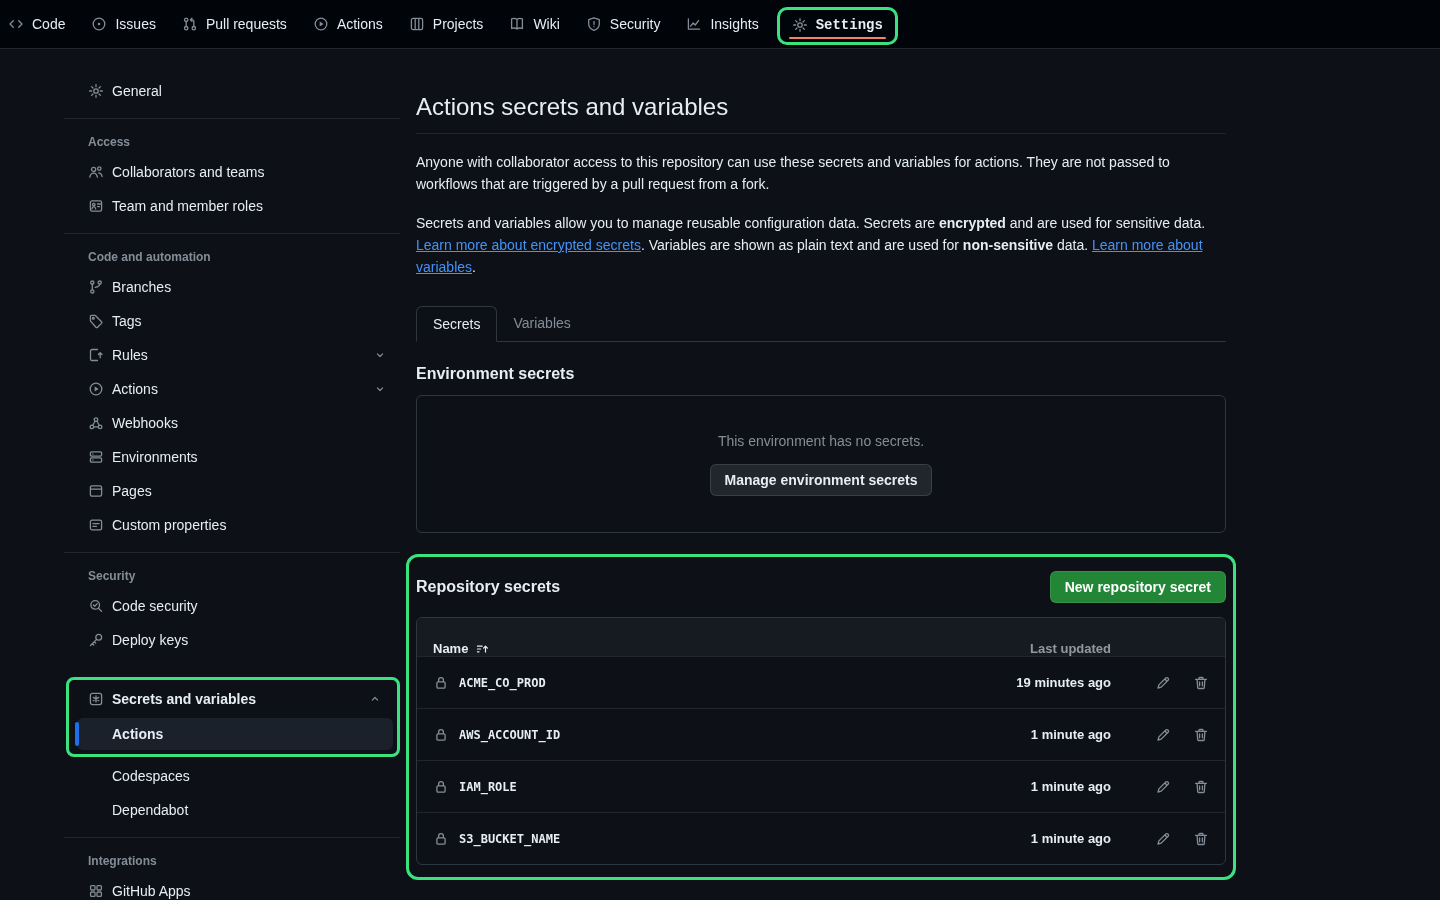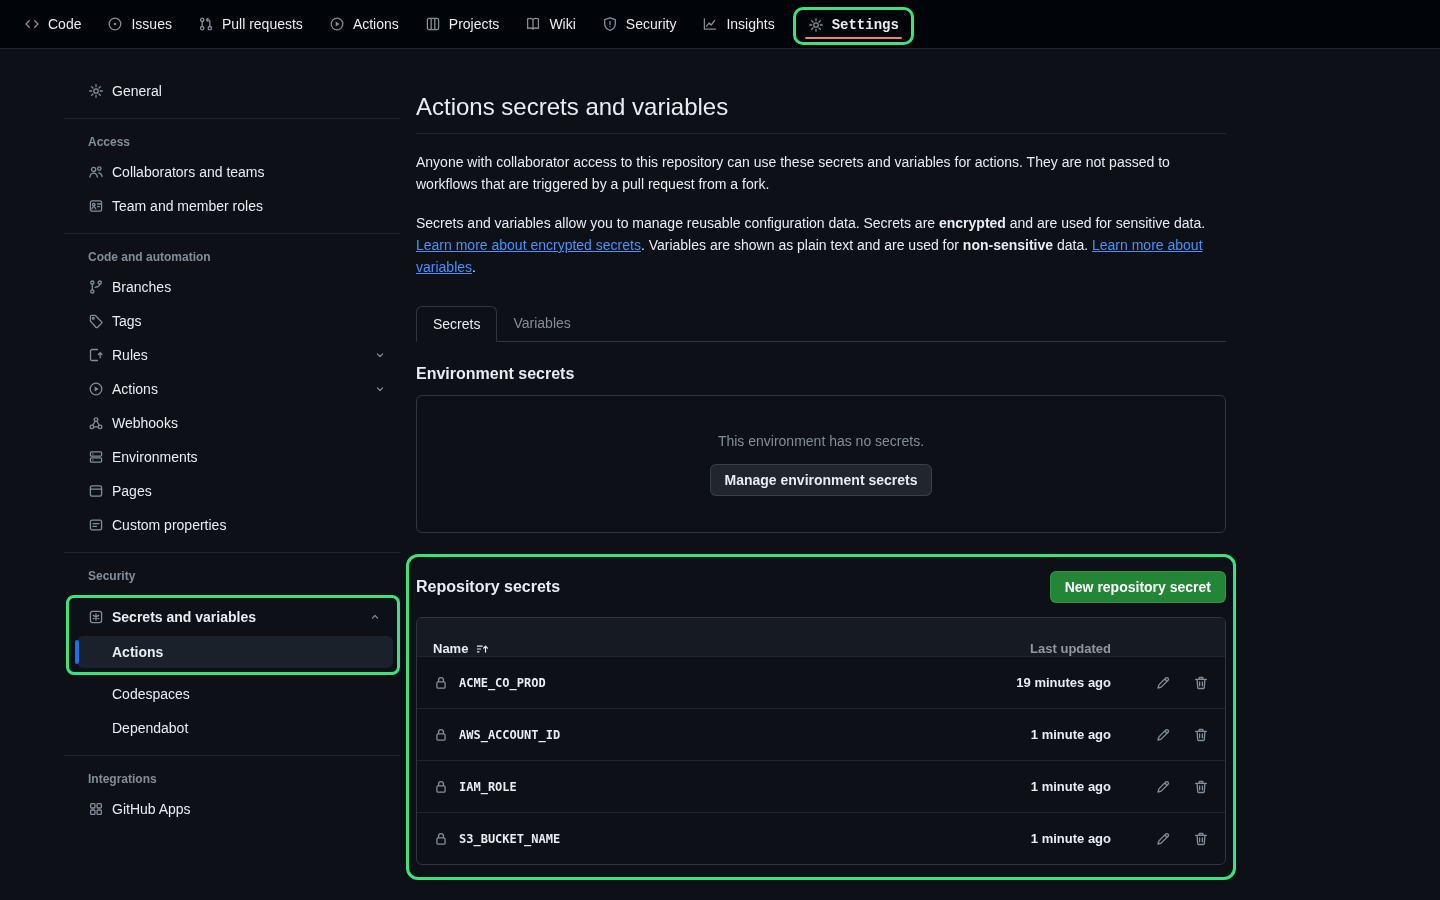--- a/index.html
+++ b/index.html
@@ -9,39 +9,39 @@
     --annotation_green:#3be37f; --selected_bar_blue:#1f6feb; --row_selected_bg:#1a212b;
     --table_header_bg:#161b22; --btn_bg:#21262d;
   }
   *{box-sizing:border-box;}
   html,body{margin:0;padding:0;background:#000;}
   body{font-family:"Liberation Sans","DejaVu Sans",sans-serif;}
   .app{position:relative;width:1440px;height:900px;background:var(--page_bg);color:var(--text_primary);overflow:hidden;}
 
   
   .topnav{position:absolute;top:0;left:0;right:0;height:49px;background:var(--header_bg);
-    border-bottom:1px solid var(--border_muted);display:flex;align-items:center;padding-left:16px;}
+    border-bottom:1px solid var(--border_muted);display:flex;align-items:center;}
   .nav-item{display:flex;align-items:center;gap:8px;padding:0 8px;margin-right:10px;height:32px;
     font-size:14px;color:var(--text_primary);cursor:pointer;white-space:nowrap;}
   .nav-item .icon{display:flex;color:var(--icon_gray);}
   .settings-wrap{position:relative;display:flex;align-items:center;border:3px solid var(--annotation_green);
     border-radius:10px;padding:7px 12px 9px;margin-top:3px;font-family:Liberation Mono, monospace;}
   .settings-wrap .nav-item{margin:0;padding:0;height:auto;font-weight:700;}
   .coral-bar{position:absolute;left:9px;right:9px;bottom:3px;height:2px;background:var(--accent_underline);border-radius:2px;}
 
   
   .sidebar{position:absolute;left:64px;top:72px;width:336px;font-size:14px;}
   .side-item{display:flex;align-items:center;gap:8px;height:34px;padding-left:24px;color:var(--text_primary);cursor:pointer;position:relative;}
   .side-item .icon{display:flex;color:var(--icon_gray);}
   .side-item .chevron{display:flex;margin-left:auto;margin-right:14px;color:var(--icon_gray);}
   .side-header{font-size:12px;font-weight:600;color:var(--icon_gray);padding-left:24px;margin:16px 0 6px;}
   .side-divider{border:none;border-top:1px solid var(--border_muted);margin:10px 0;}
   .side-item.first{margin-top:2px;}
   .sub-item{display:flex;align-items:center;height:34px;padding-left:48px;color:var(--text_primary);cursor:pointer;}
-  .side-green-wrap{border:3px solid var(--annotation_green);border-radius:8px;margin:12px 0 2px 2px;padding:2px 2px 4px 0;}
+  .side-green-wrap{border:3px solid var(--annotation_green);border-radius:8px;margin:20px 0 2px 2px;padding:2px 2px 4px 0;}
   .side-green-wrap .side-item{padding-left:19px;font-weight:600;}
   .sub-selected-row{position:relative;margin:2px 2px 0 8px;}
   .blue-bar{position:absolute;left:-2px;top:4px;width:4px;height:24px;border-radius:2px;background:var(--selected_bar_blue);}
   .sub-box{display:flex;align-items:center;height:32px;background:var(--row_selected_bg);border-radius:6px;
     padding-left:35px;font-weight:600;cursor:pointer;}
 
   
   .main{position:absolute;left:416px;top:58px;width:810px;}
   .page-title{font-size:24px;font-weight:400;margin:33px 0 0;color:var(--text_primary);line-height:32px;}
   .title-divider{border:none;border-top:1px solid var(--border_muted);margin:10px 0 0;}
@@ -284,20 +284,39 @@
       <span class="icon">
           <svg width="16" height="16" viewBox="0 0 16 16" fill="none" stroke="currentColor" stroke-width="1.3" stroke-linecap="round">
             <rect x="2.4" y="3.2" width="11.2" height="9.6" rx="1.6"></rect>
             <path d="M5 6.6h6M5 9.4h3.4"></path>
           </svg>
         </span>
       <span>Custom properties</span>
     </div>
     <hr class="side-divider">
     <div class="side-header">Security</div>
+    <div class="side-item">
+      <span class="icon">
+          <svg width="16" height="16" viewBox="0 0 16 16" fill="none" stroke="currentColor" stroke-width="1.3" stroke-linecap="round" stroke-linejoin="round">
+            <circle cx="7.2" cy="6.9" r="4.3"></circle>
+            <path d="m10.4 10.2 3.2 3.2"></path>
+            <path d="m5.4 7 1.3 1.3 2.6-2.7"></path>
+          </svg>
+        </span>
+      <span>Code security</span>
+    </div>
+    <div class="side-item">
+      <span class="icon">
+          <svg width="16" height="16" viewBox="0 0 16 16" fill="none" stroke="currentColor" stroke-width="1.3" stroke-linecap="round">
+            <circle cx="10.7" cy="5.3" r="2.9"></circle>
+            <path d="M8.6 7.4 2.5 13.5M4.4 11.6l1.4 1.4M6.3 9.7l1.4 1.4"></path>
+          </svg>
+        </span>
+      <span>Deploy keys</span>
+    </div>
 
     <div class="side-green-wrap">
       <div class="side-item">
         <span class="icon">
             <svg width="16" height="16" viewBox="0 0 16 16" fill="none" stroke="currentColor" stroke-width="1.3" stroke-linecap="round">
               <rect x="2.4" y="2.4" width="11.2" height="11.2" rx="2"></rect>
               <path d="M8 4.9v6.2M5.3 6.4l5.4 3.2M10.7 6.4 5.3 9.6"></path>
             </svg>
           </span>
         <span>Secrets and variables</span>

